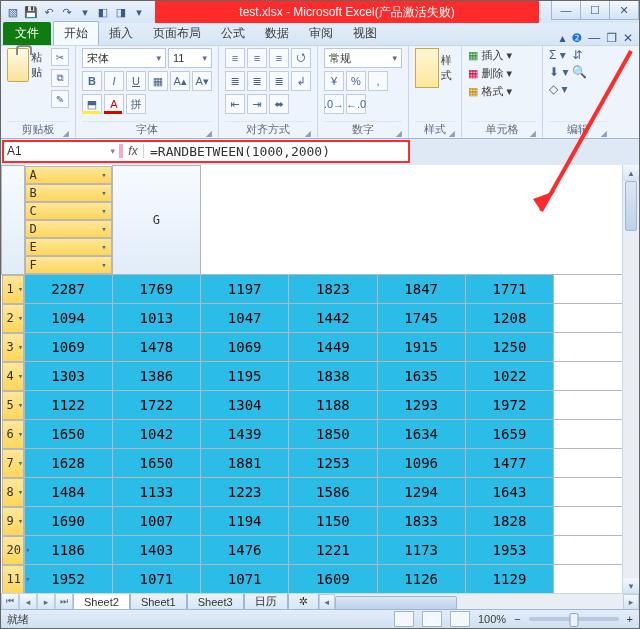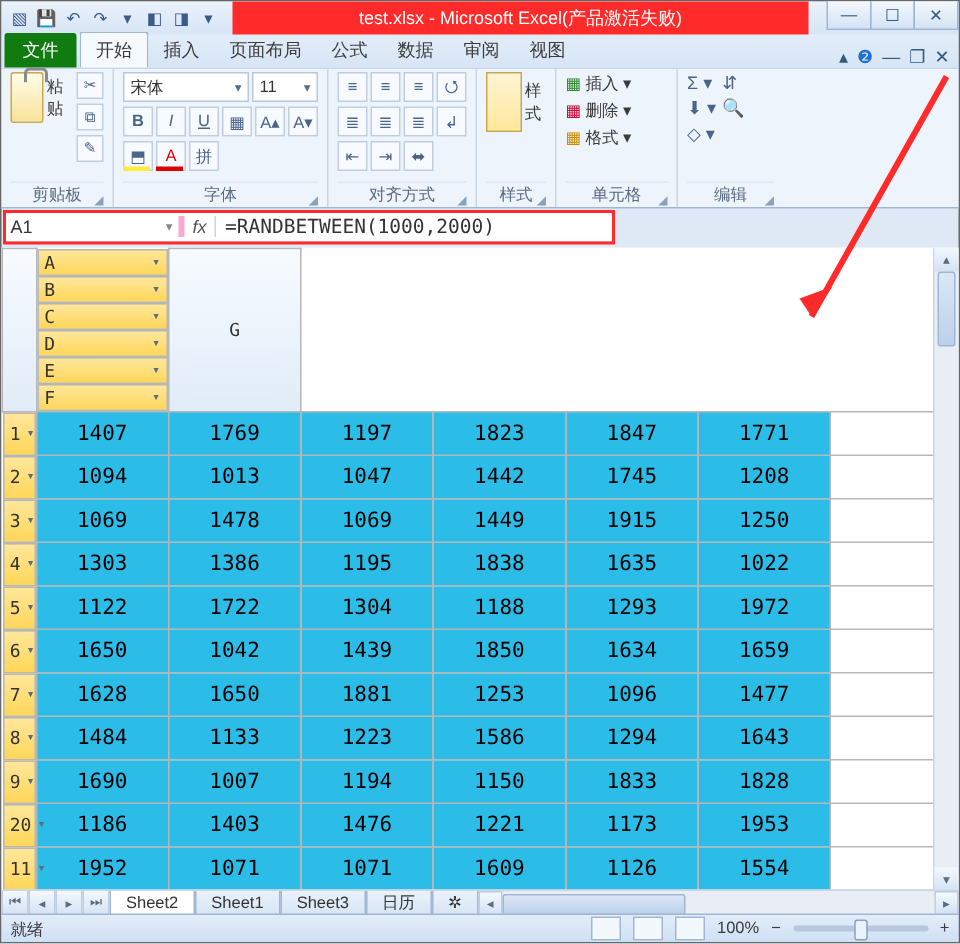--- a/index.html
+++ b/index.html
@@ -182,20 +182,35 @@
       </div>
       <div class="row">
         <div class="sq">⇤</div>
         <div class="sq">⇥</div>
         <div class="sq">⬌</div>
       </div>
     </div>
     <div class="label">对齐方式</div>
   </div>
 
+  <div class="group" style="min-width:76px">
+    <div class="body" style="flex-direction:column;gap:3px">
+      <div class="sel" style="width:68px">常规</div>
+      <div class="row">
+        <div class="sq">¥</div>
+        <div class="sq">%</div>
+        <div class="sq">,</div>
+      </div>
+      <div class="row">
+        <div class="sq">.0→</div>
+        <div class="sq">←.0</div>
+      </div>
+    </div>
+    <div class="label">数字</div>
+  </div>
 
   <div class="group">
     <div class="body">
       <div class="bigbtn">
         <div class="stylesbox"></div>
         <span>样式</span>
       </div>
     </div>
     <div class="label">样式</div>
   </div>
@@ -255,21 +270,21 @@
             <th class="sel">C</th>
             <th class="sel">D</th>
             <th class="sel">E</th>
             <th class="sel">F</th>
             <th class="">G</th>
           </tr>
         </thead>
         <tbody>
           <tr>
             <th class="sel">1</th>
-            <td>1407</td>
+            <td>2287</td>
             <td>1769</td>
             <td>1197</td>
             <td>1823</td>
             <td>1847</td>
             <td>1771</td>
             <td class="colG" style="background:#fff"></td>
           </tr>
           <tr>
             <th class="sel">2</th>
             <td>1094</td>
@@ -360,21 +375,21 @@
             <td>1953</td>
             <td class="colG" style="background:#fff"></td>
           </tr>
           <tr>
             <th class="sel">11</th>
             <td>1952</td>
             <td>1071</td>
             <td>1071</td>
             <td>1609</td>
             <td>1126</td>
-            <td>1554</td>
+            <td>1129</td>
             <td class="colG" style="background:#fff"></td>
           </tr>
           <tr>
             <th class="sel">12</th>
             <td>1235</td>
             <td>1560</td>
             <td>1972</td>
             <td>1974</td>
             <td>1480</td>
             <td>1456</td>

